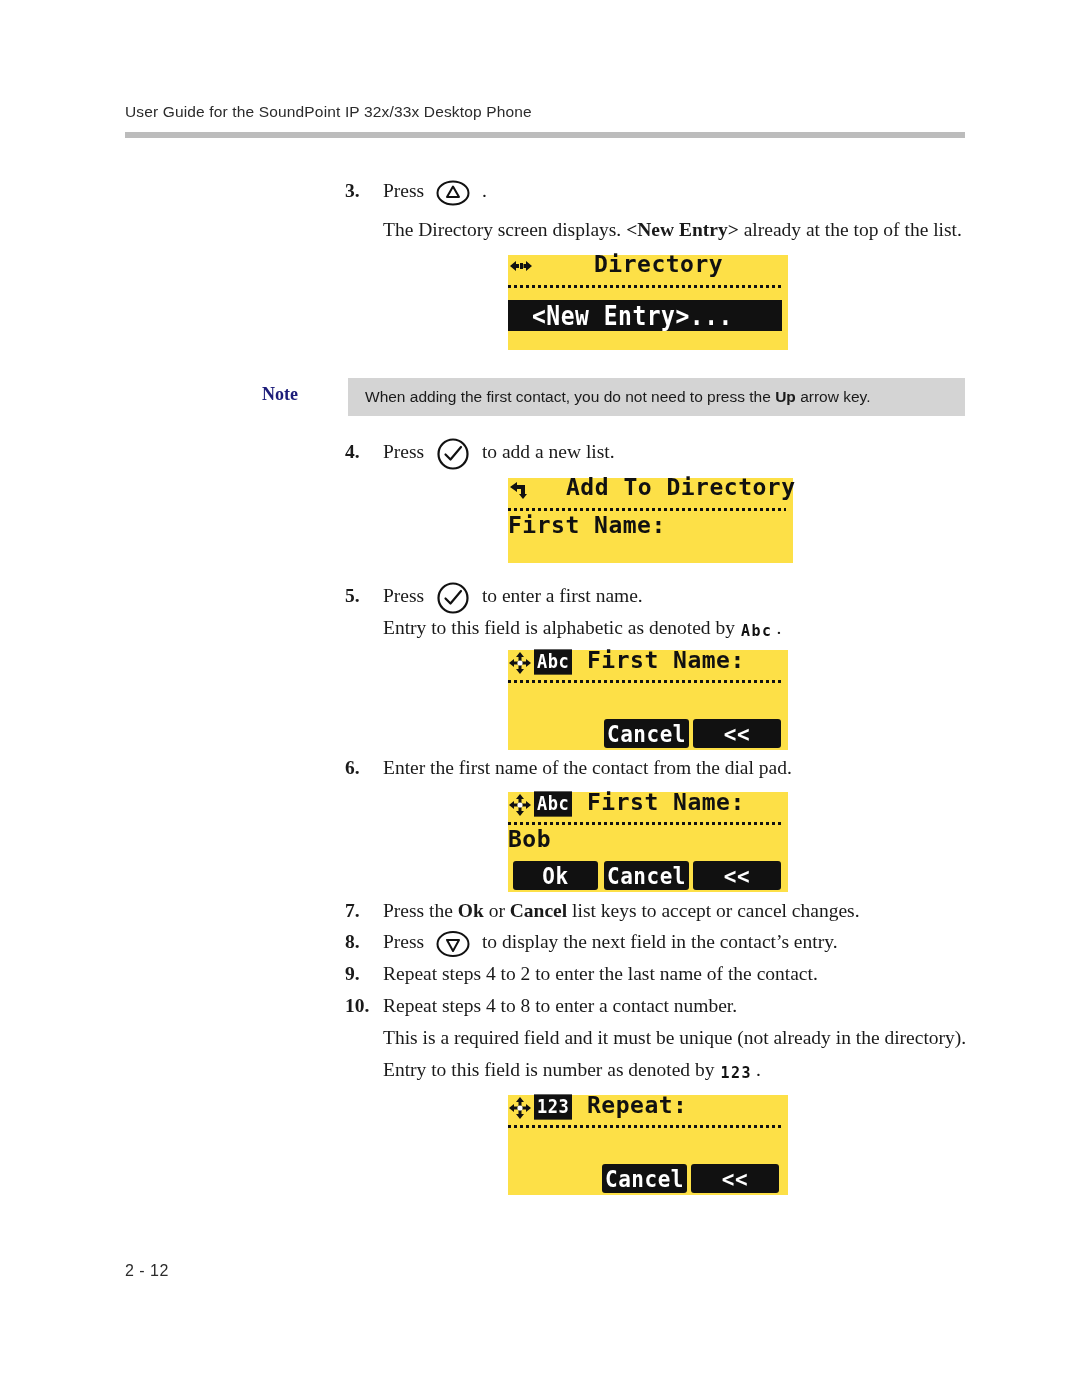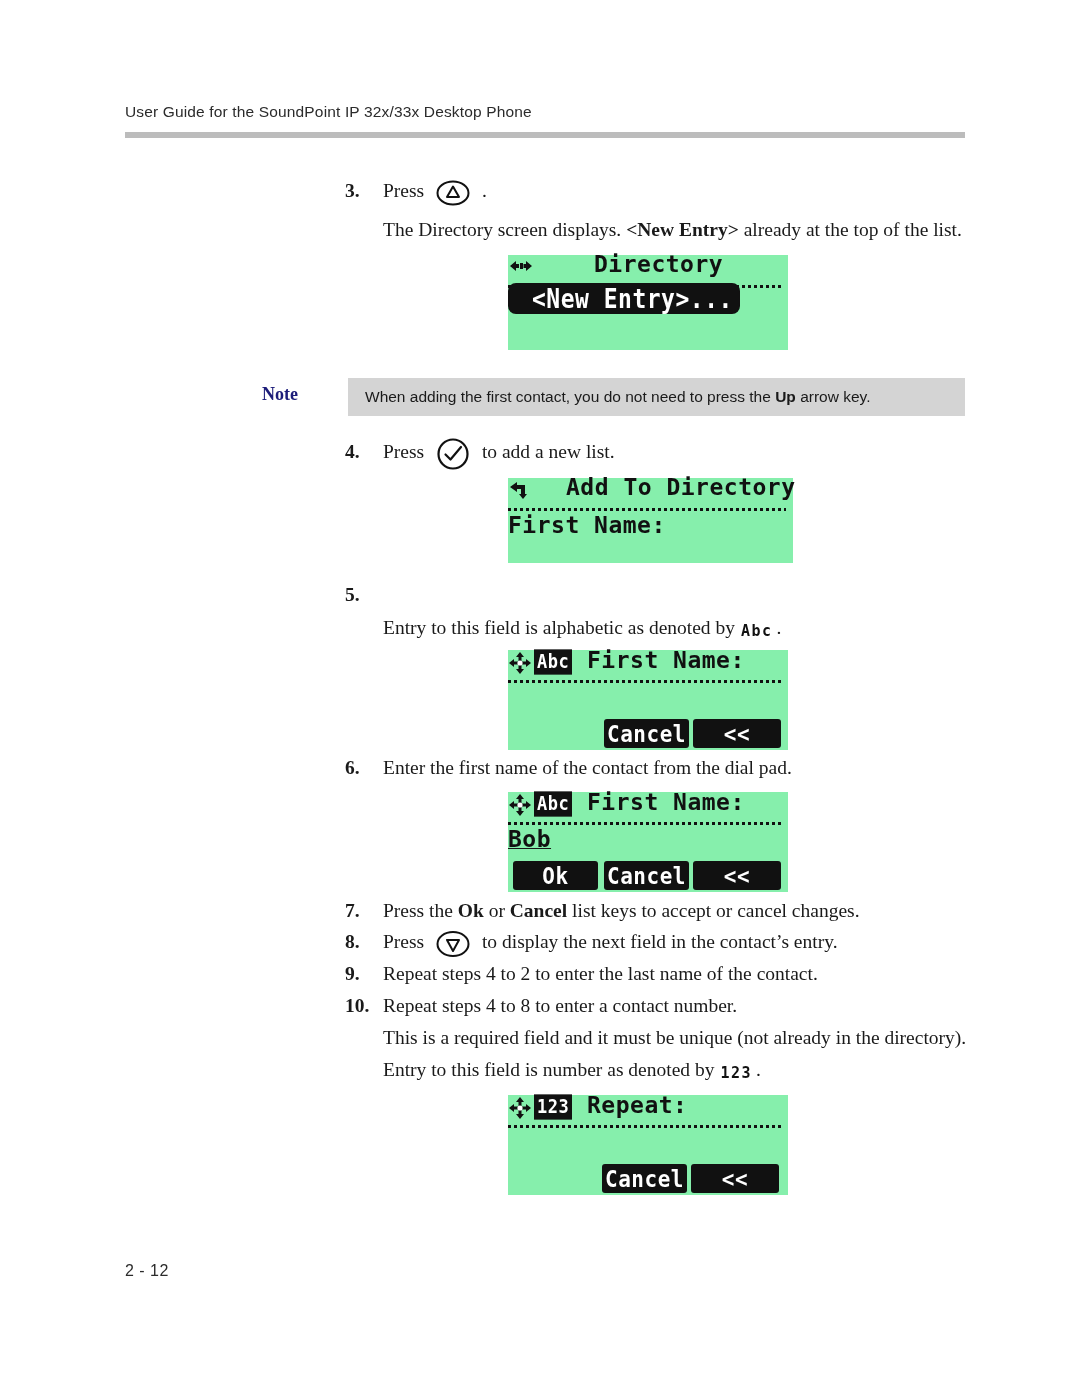--- a/index.html
+++ b/index.html
@@ -127,21 +127,21 @@
     font-family: "Liberation Sans", sans-serif;
     font-size: 15.5px;
     color: #1a1a1a;
     padding-left: 17px;
     white-space: nowrap;
   }
 
   
   .lcd {
     position: absolute;
-    background: #86efac;
+    background: #fde047;
   }
   .lcd-text {
     font-family: "DejaVu Sans Mono", monospace;
     font-weight: bold;
     color: #111111;
     font-size: 23px;
     letter-spacing: 0.5px;
     white-space: nowrap;
     transform: scaleY(1.12);
     transform-origin: left center;
@@ -250,21 +250,21 @@
       <svg class="lcd-icon" width="26" height="22" viewBox="0 0 26 22">
         <path d="M2 11 L8 6 L8 9 L11 9 L11 13 L8 13 L8 16 Z" fill="#111"></path>
         <rect x="12" y="8" width="3" height="6" fill="#111"></rect>
         <path d="M24 11 L18 6 L18 9 L15.5 9 L15.5 13 L18 13 L18 16 Z" fill="#111"></path>
       </svg>
     </div>
     <div style="position:absolute; left:86px; top:-4px;">
       <span class="lcd-title">Directory</span>
     </div>
     <div class="dotline" style="left:0px; top:30px; width:274px;"></div>
-    <div class="lcd-highlight" style="left:0px; top:28px; width:232px; height:31px;border-radius:8px;">
+    <div class="lcd-highlight" style="left:0px; top:45px; width:274px; height:31px;">
       <span class="lcd-text" style="margin-left:24px; color:#fff;">&lt;New Entry&gt;...</span>
     </div>
   </div>
 
   <div class="note">
     <div class="note-label">Note</div>
     <div class="note-body">
       <div class="note-text">
         <span>When adding the first contact, you do not need to press the </span><b>Up</b><span> arrow key.</span>
       </div>
@@ -297,20 +297,30 @@
       <span class="lcd-title">Add To Directory</span>
     </div>
     <div class="dotline" style="left:0px; top:30px; width:278px;"></div>
     <div style="position:absolute; left:0px; top:34px;">
       <span class="lcd-text">First Name:</span>
     </div>
   </div>
 
   <div class="step" style="left:345px; top:582px;">
     <span class="num">5.</span>
+    <span class="txt">
+      <span>Press</span>
+      <span class="keyicon">
+        <svg width="34" height="32" viewBox="0 0 34 32">
+          <circle cx="17" cy="16" r="14.5" fill="none" stroke="#111" stroke-width="2.2"></circle>
+          <path d="M9.5 16.5 L14.5 21.5 L25 9" fill="none" stroke="#111" stroke-width="2.2" stroke-linecap="round" stroke-linejoin="round"></path>
+        </svg>
+      </span>
+      <span>to enter a first name.</span>
+    </span>
   </div>
 
   <div class="para" style="left:383px; top:615px;">
     <span>Entry to this field is alphabetic as denoted by</span><span class="lcd-inline">Abc</span><span>.</span>
   </div>
 
   <div class="lcd" style="left:508px; top:650px; width:280px; height:100px;">
     <div style="position:absolute; left:0px; top:1px;">
       <svg class="lcd-icon" width="24" height="24" viewBox="0 0 24 24">
         <path d="M12 1 L16 6 L13.5 6 L13.5 10.5 L18 10.5 L18 8 L23 12 L18 16 L18 13.5 L13.5 13.5 L13.5 18 L16 18 L12 23 L8 18 L10.5 18 L10.5 13.5 L6 13.5 L6 16 L1 12 L6 8 L6 10.5 L10.5 10.5 L10.5 6 L8 6 Z" fill="#111"></path>
@@ -347,21 +357,21 @@
         <circle cx="12" cy="12" r="2.6" fill="#fff"></circle>
       </svg>
     </div>
     <div style="position:absolute; left:25px; top:1px;">
       <span class="badge-inv">Abc</span>
     </div>
     <div style="position:absolute; left:79px; top:-3px;">
       <span class="lcd-title">First Name:</span>
     </div>
     <div class="dotline" style="left:0px; top:30px; width:275px;"></div>
-    <div style="position:absolute; left:0px; top:34px;text-decoration:underline;">
+    <div style="position:absolute; left:0px; top:34px;">
       <span class="lcd-text">Bob</span>
     </div>
     <div class="softkey" style="left:5px; top:69px; width:85px;">
       <span class="sk-label">Ok</span>
     </div>
     <div class="softkey" style="left:96px; top:69px; width:85px;">
       <span class="sk-label">Cancel</span>
     </div>
     <div class="softkey" style="left:185px; top:69px; width:88px;">
       <span class="sk-label">&lt;&lt;</span>

